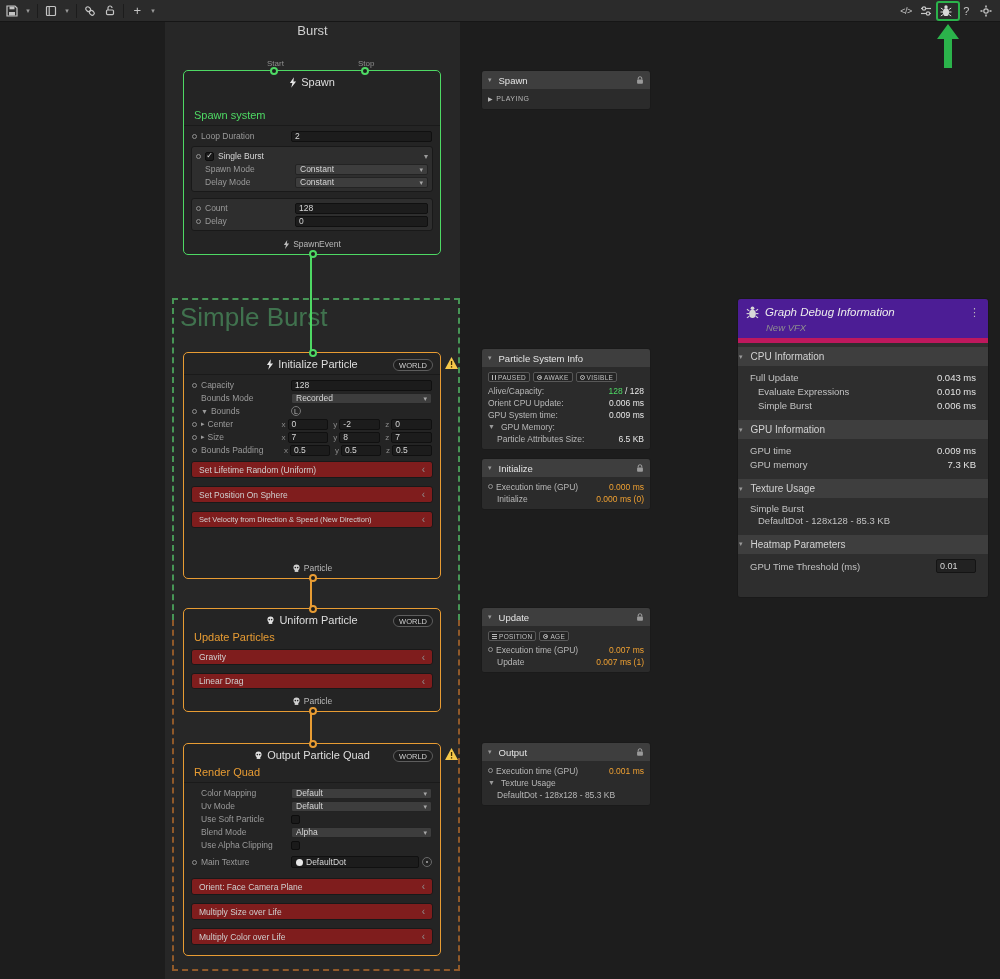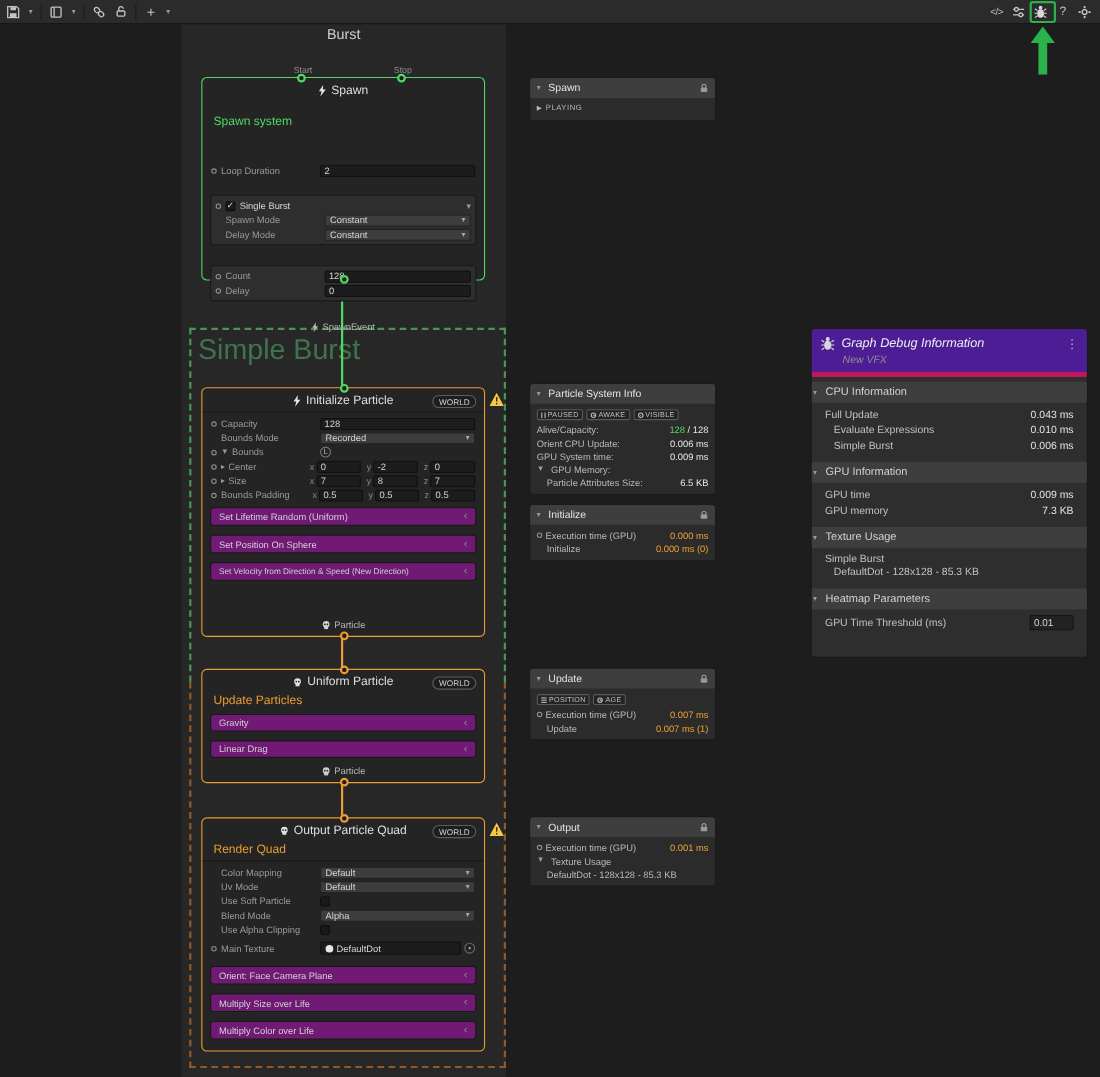--- a/index.html
+++ b/index.html
@@ -46,30 +46,30 @@
 
   .flow-port { position:absolute; width:8px; height:8px; border-radius:50%;
     background:#1b1b1b; border:2px solid; z-index:5; }
   .flow-port.green { border-color:#4ed964; }
   .flow-port.orange { border-color:#e89c33; }
   .port-label { position:absolute; font-size:8px; color:#8f8f8f; }
 
   
   .node { position:absolute; width:258px; background:#242424; border:1px solid;
     border-radius:5px; display:flex; flex-direction:column; z-index:3; }
-  .node.green { border-color:#4ed964;gap:12px; }
+  .node.green { border-color:#4ed964; }
   .node.orange { border-color:#e89c33; }
   .node-title { display:flex; align-items:center; justify-content:center; gap:4px;
     padding:5px 0 2px; font-size:11px; color:#dedede; position:relative; }
   .world-badge { position:absolute; right:7px; top:6px; height:12px; line-height:11px;
     border:1px solid #5d5d5d; border-radius:7px; background:#1e1e1e;
     font-size:7.5px; color:#cfcfcf; padding:0 5px; }
   .warn { position:absolute; right:-18px; top:4px; }
   .ctx-label { padding:3px 10px 2px; font-size:11px; }
-  .ctx-label.green { color:#4ed964; }
+  .ctx-label.green { color:#4ed964;margin-top:16px; }
   .ctx-label.orange { color:#e89c33; }
   .node-sep { height:1px; background:#1a1a1a; margin:2px 0 3px; }
 
   .rows { padding:0 8px; }
   .prow { display:flex; align-items:center; height:12px; margin:1px 0; }
   .pdot { width:5px; height:5px; border-radius:50%; border:1px solid #8f8f8f;
     margin-right:4px; flex:none; }
   .nodot { padding-left:9px; }
   .plabel { width:90px; flex:none; color:#9a9a9a; font-size:8.5px; white-space:nowrap;
     overflow:hidden; }
@@ -86,21 +86,21 @@
   .fold { color:#9a9a9a; font-size:7px; margin-right:3px; flex:none; }
   .space-toggle { width:10px; height:10px; border:1px solid #777; border-radius:50%;
     color:#bbb; font-size:7px; display:flex; align-items:center; justify-content:center; }
   .checkbox { width:9px; height:9px; background:#1a1a1a; border:1px solid #0d0d0d;
     border-radius:2px; margin-right:4px; display:flex; align-items:center; justify-content:center;
     color:#e0e0e0; font-size:8px; line-height:8px; flex:none; }
   .ddicon { margin-left:auto; color:#9a9a9a; font-size:8px; }
 
   .vblock { background:#2e2e2e; border:1px solid #191919; border-radius:3px;
     margin:3px 7px; padding:2px 4px; }
-  .block-btn { display:flex; align-items:center; background:#701a75; border:1px solid #191919;
+  .block-btn { display:flex; align-items:center; background:#7f1d1d; border:1px solid #191919;
     border-radius:3px; margin:4px 7px; height:17px; padding:0 7px; font-size:8.5px; color:#d0d0d0; }
   .block-btn .collapse { margin-left:auto; color:#8f8f8f; font-size:10px; }
   .node-footer { margin-top:auto; display:flex; align-items:center; justify-content:center;
     gap:3px; padding:3px 0 5px; font-size:8.5px; color:#b8b8b8; }
 
   .objfield { flex:1; background:#1c1c1c; border:1px solid #101010; border-radius:2px;
     height:12px; display:flex; align-items:center; gap:3px; padding:0 4px;
     color:#d6d6d6; font-size:8.5px; }
   .obj-thumb { width:7px; height:7px; border-radius:50%; background:#e8e8e8; flex:none; }
   .obj-picker { width:10px; height:10px; border:1px solid #6a6a6a; border-radius:50%;

